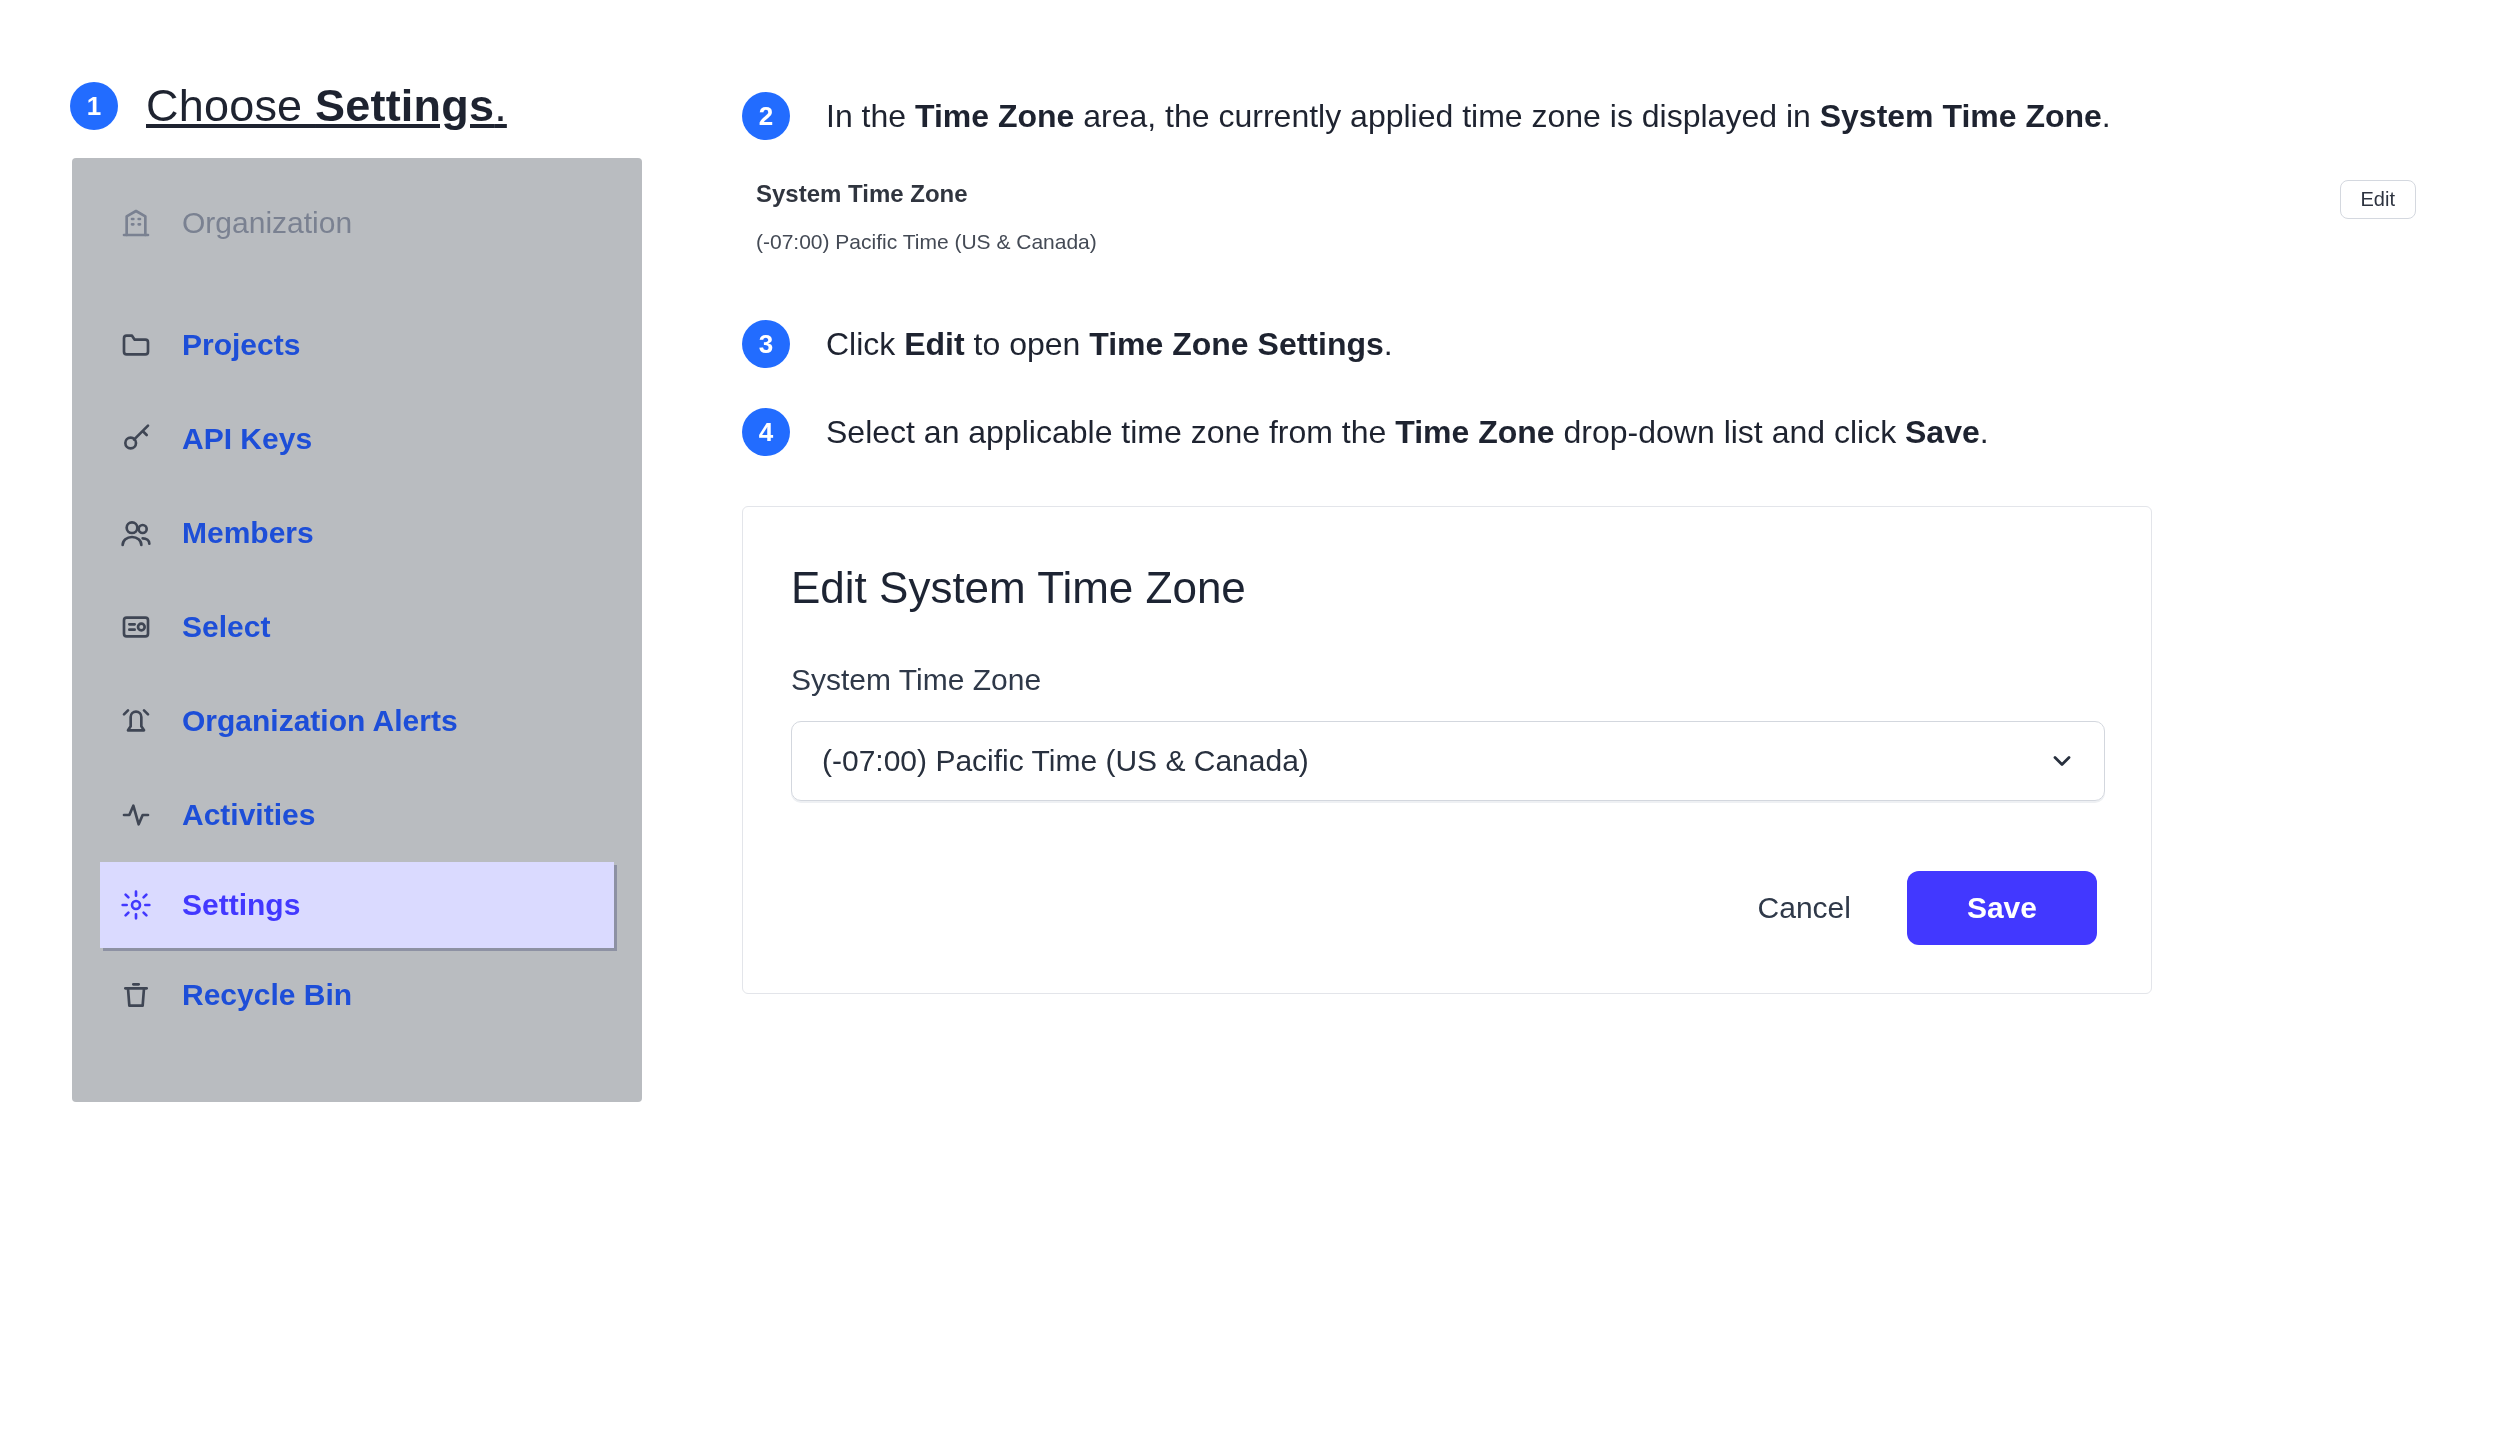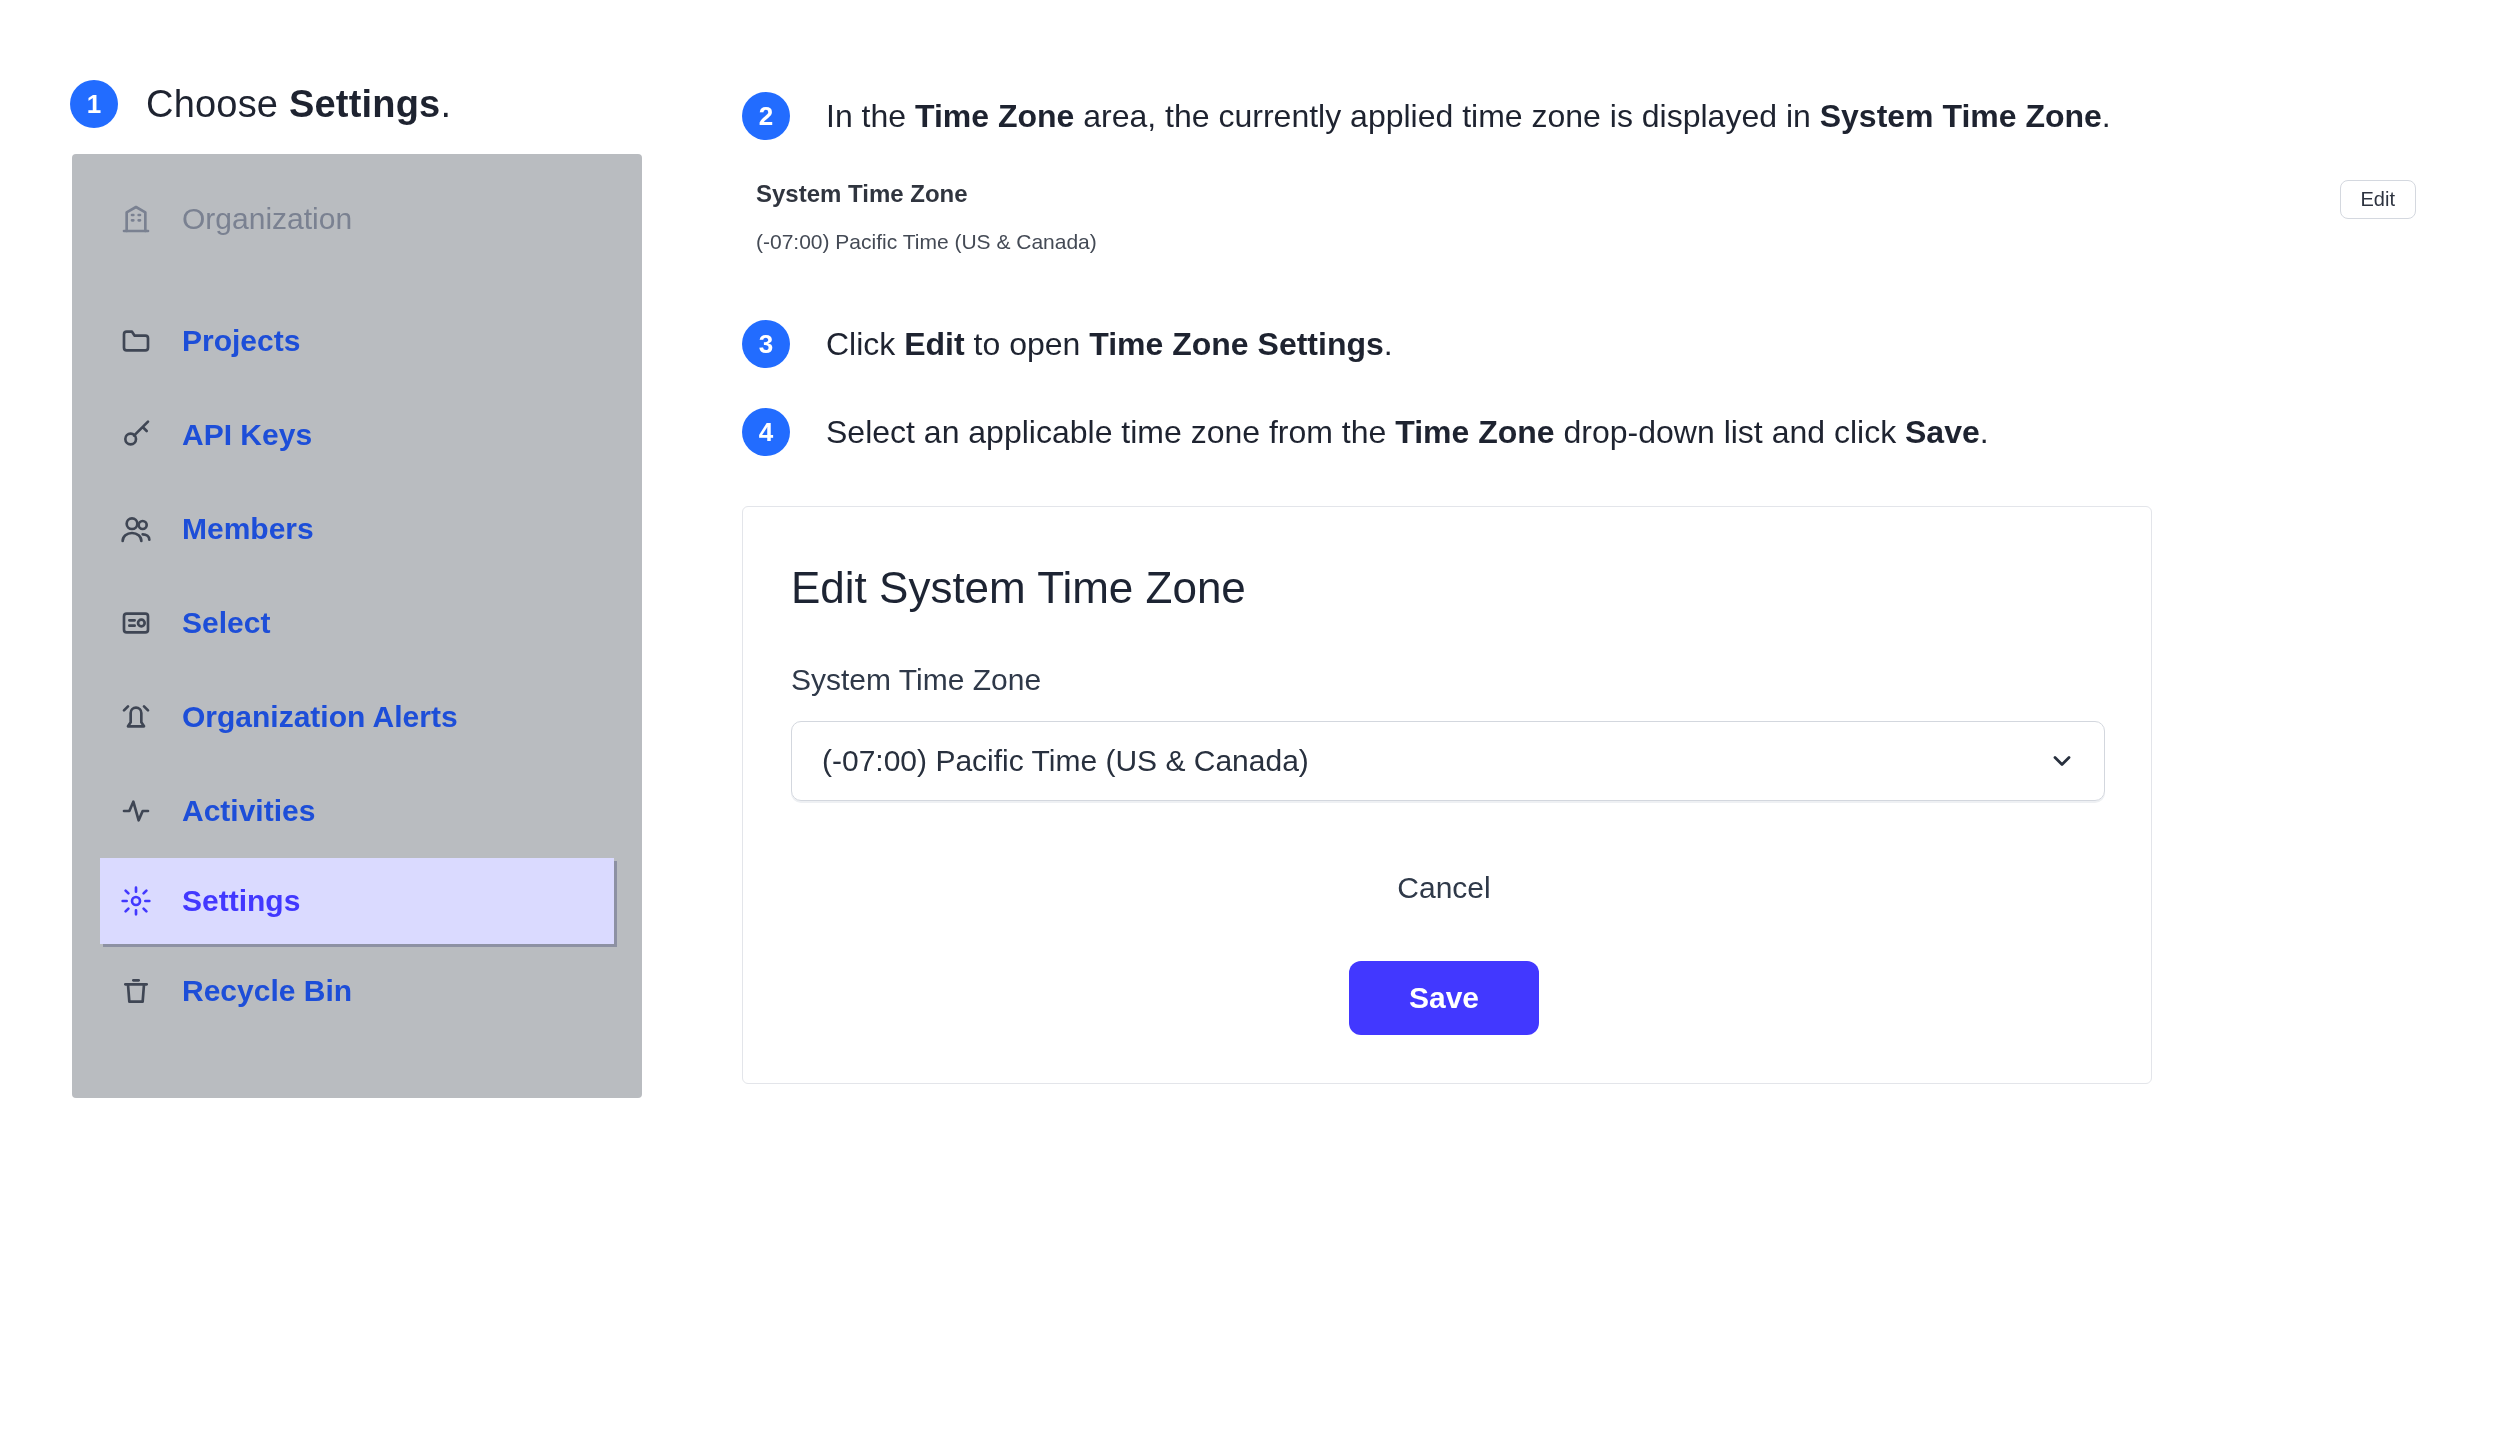--- a/index.html
+++ b/index.html
@@ -33,22 +33,23 @@
   }
 
   
   .step1-row {
     display: flex;
     align-items: center;
     gap: 28px;
     margin-bottom: 26px;
   }
   .step1-row .text {
-    font-size: 38px;
+    font-size: 45px;
     letter-spacing: .2px;
+    text-decoration: underline;
   }
   .step1-row .text b,
   .step-row .text b,
   .tz-panel .title b { font-weight: 700; }
 
   .sidebar {
     width: 570px;
     background: #b9bcc0;
     border-radius: 4px;
     padding: 18px 0 60px 0;
@@ -163,21 +164,20 @@
     color: #28303e;
   }
   .dialog .select .chev svg { width: 100%; height: 100%; stroke: currentColor; fill: none; stroke-width: 2.4; stroke-linecap: round; stroke-linejoin: round;}
   .dialog .btn-row {
     display: flex;
     justify-content: flex-end;
     align-items: center;
     gap: 56px;
     margin-top: 70px;
     padding-right: 6px;
-    flex-direction: column;
   }
   .dialog .btn-cancel {
     background: transparent;
     border: none;
     font-size: 30px;
     color: #2f3949;
     cursor: pointer;
   }
   .dialog .btn-save {
     background: #4238ff;

